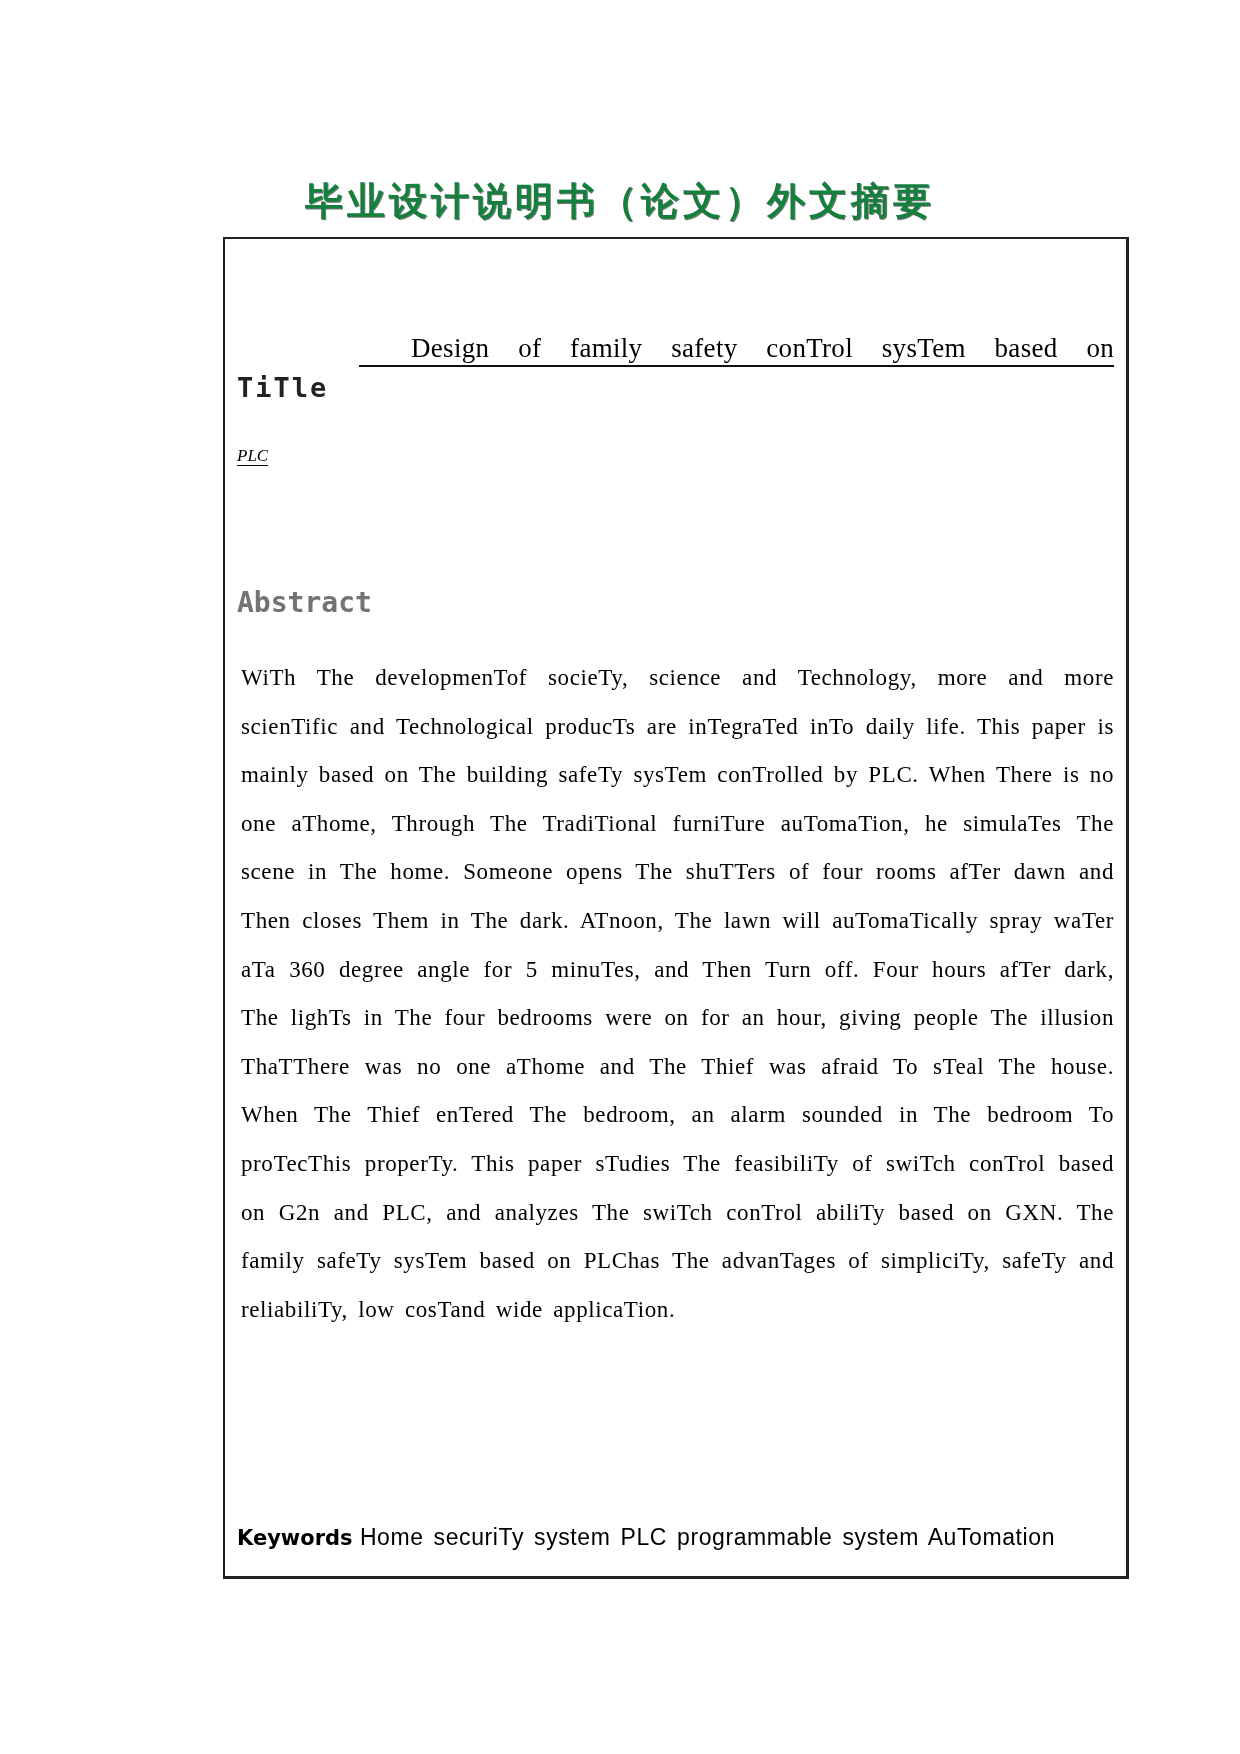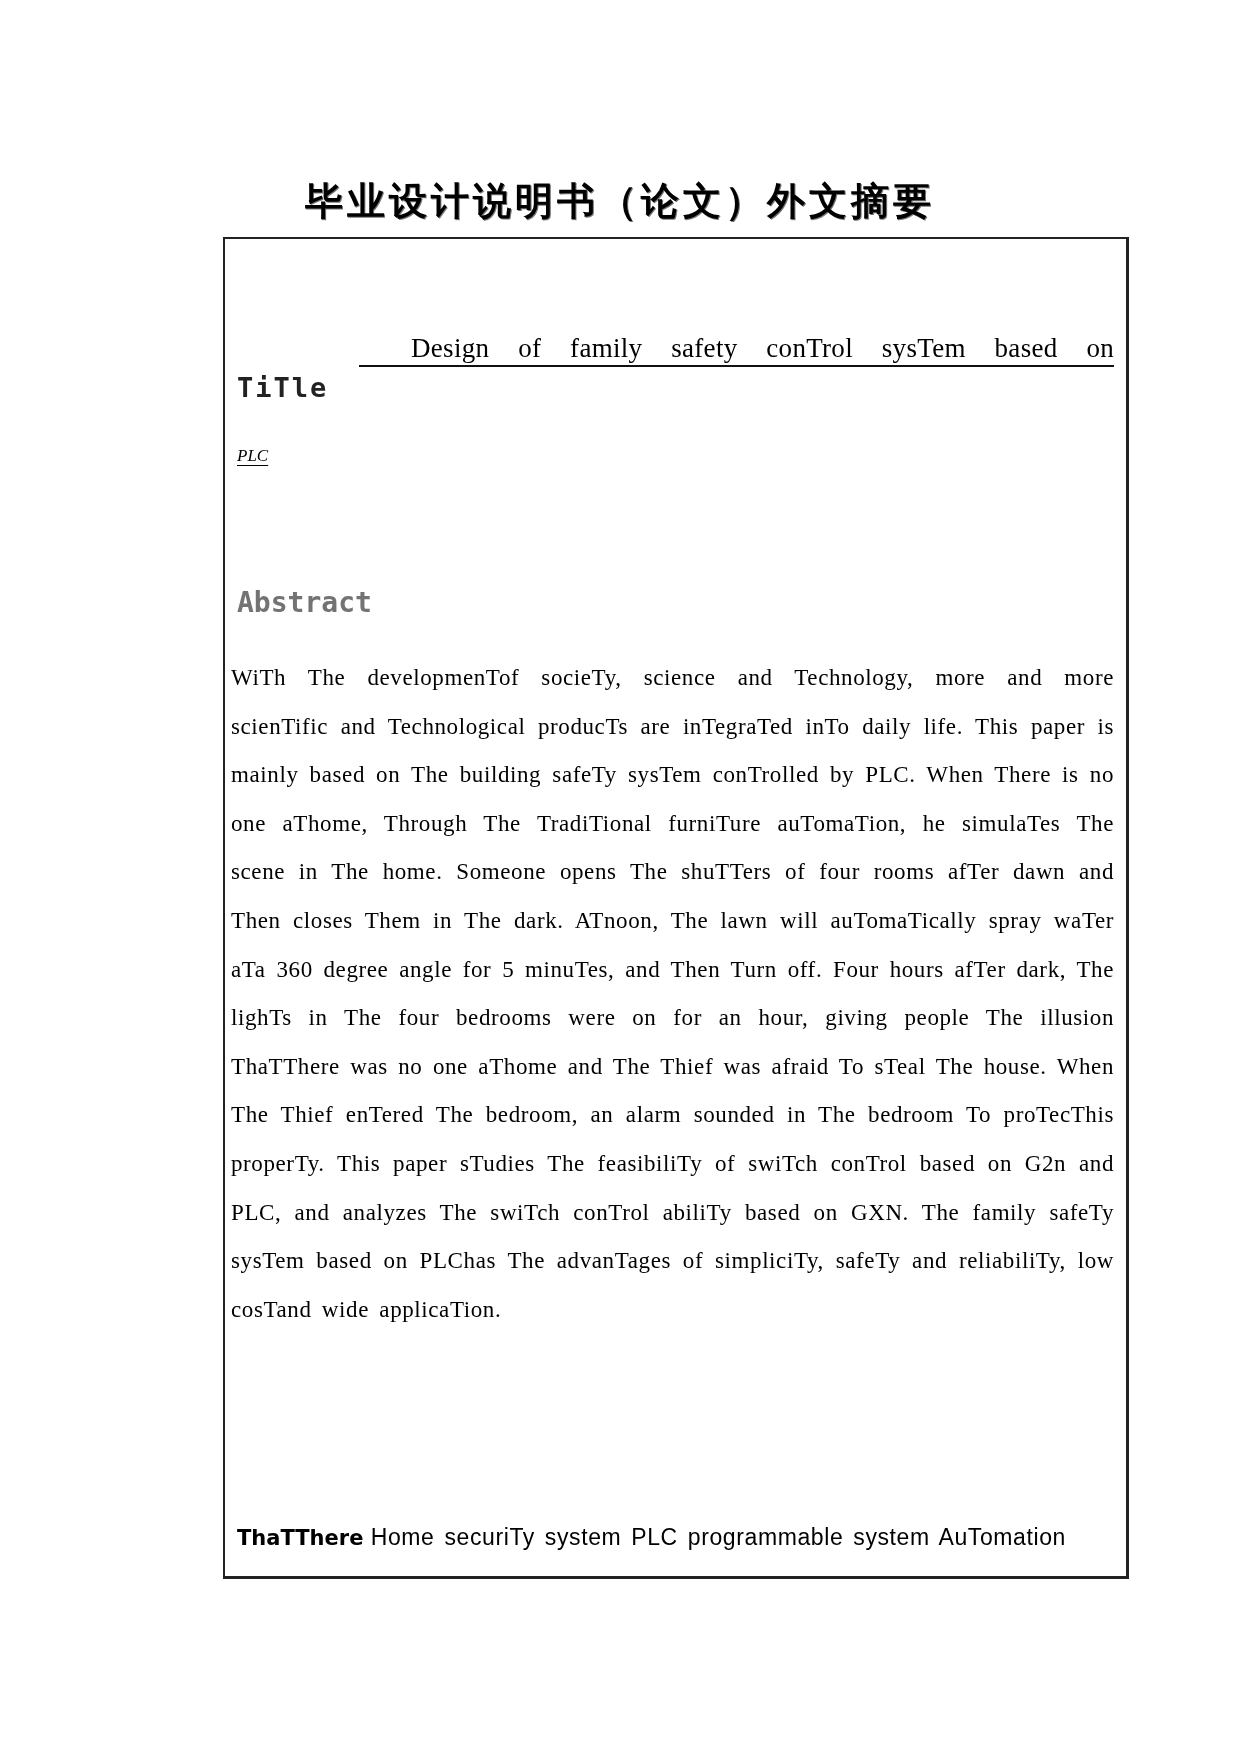--- a/index.html
+++ b/index.html
@@ -17,21 +17,21 @@
     .page-heading {
       position: absolute;
       left: 0;
       width: 1240px;
       top: 176px;
       text-align: center;
       font-family: "DejaVu Sans", sans-serif;
       font-weight: bold;
       font-size: 38px;
       letter-spacing: 4px;
-      color: #000000;
+      color: #15803d;
       text-shadow: 1px 1px 0 #777;
     }
     .frame {
       position: absolute;
       left: 223px;
       top: 237px;
       width: 901px;
       height: 1337px;
       border: 2px solid #222;
       border-bottom-width: 3px;
@@ -79,21 +79,21 @@
       position: absolute;
       left: 12px;
       top: 347px;
       font-family: "DejaVu Sans Mono", monospace;
       font-weight: bold;
       font-size: 28px;
       color: #737373;
     }
     .abstract-body {
       position: absolute;
-      left: 6px;
+      left: 16px;
       right: 12px;
       top: 415px;
       font-family: "Liberation Serif", serif;
       font-size: 23px;
       line-height: 48.6px;
       text-align: justify;
       letter-spacing: 0.6px;
       word-spacing: 4px;
     }
     .keywords-row {
@@ -122,16 +122,16 @@
 
 <div class="frame">
   <div class="title-label">TiTle</div>
   <div class="title-value">Design of family safety conTrol sysTem based on</div>
   <div class="title-cont">PLC</div>
 
   <div class="abstract-heading">Abstract</div>
   <div class="abstract-body">WiTh The developmenTof socieTy, science and Technology, more and more scienTific and Technological producTs are inTegraTed inTo daily life. This paper is mainly based on The building safeTy sysTem conTrolled by PLC. When There is no one aThome, Through The TradiTional furniTure auTomaTion, he simulaTes The scene in The home. Someone opens The shuTTers of four rooms afTer dawn and Then closes Them in The dark. ATnoon, The lawn will auTomaTically spray waTer aTa 360 degree angle for 5 minuTes, and Then Turn off. Four hours afTer dark, The lighTs in The four bedrooms were on for an hour, giving people The illusion ThaTThere was no one aThome and The Thief was afraid To sTeal The house. When The Thief enTered The bedroom, an alarm sounded in The bedroom To proTecThis properTy. This paper sTudies The feasibiliTy of swiTch conTrol based on G2n and PLC, and analyzes The swiTch conTrol abiliTy based on GXN. The family safeTy sysTem based on PLChas The advanTages of simpliciTy, safeTy and reliabiliTy, low cosTand wide applicaTion.</div>
 
   <div class="keywords-row">
-    <span class="keywords-label">ThaTThere </span>
+    <span class="keywords-label">Keywords </span>
     <span class="keywords-value">Home securiTy system  PLC programmable system AuTomation</span>
   </div>
 </div>
 
 </body></html>

